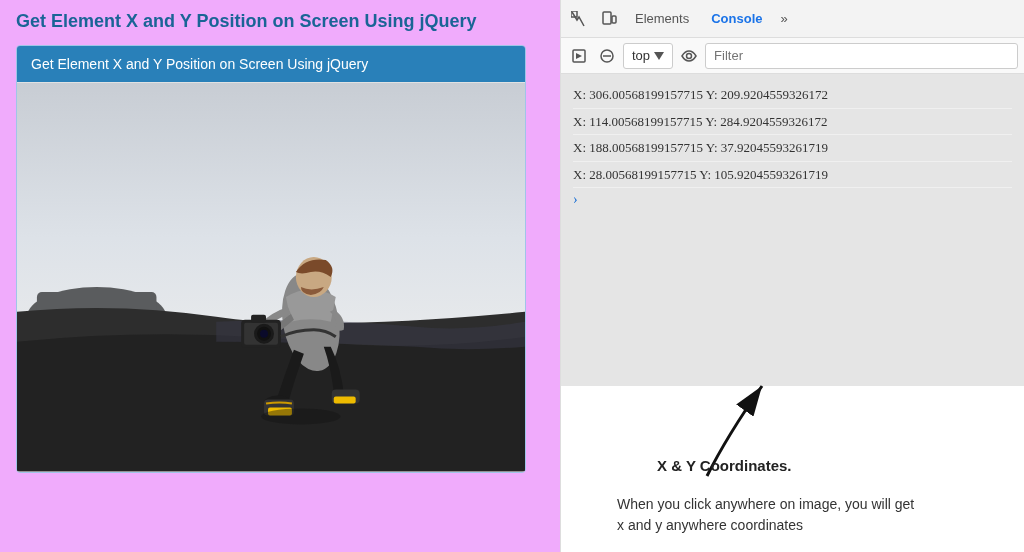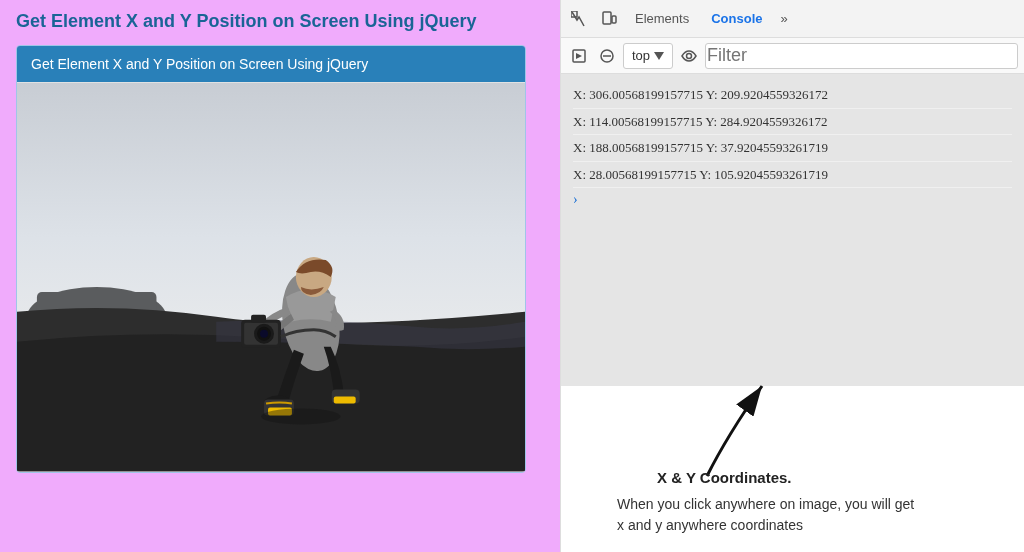--- a/index.html
+++ b/index.html
@@ -150,22 +150,22 @@
       color: #333;
       background: #fff;
       cursor: pointer;
       height: 26px;
     }
 
     #filter-input {
       flex: 1;
       border: 1px solid #ccc;
       border-radius: 3px;
-      padding: 2px 1px;
-      font-size: 18px;
+      padding: 2px 8px;
+      font-size: 13px;
       color: #333;
       height: 26px;
       outline: none;
     }
 
     #console-output {
       flex: 1;
       padding: 8px 12px;
       font-family: Liberation Serif, serif;
       font-size: 13px;
@@ -195,21 +195,21 @@
     #arrow-container {
       position: relative;
       height: 140px;
       width: 100%;
     }
 
     #annotation-text-coords {
       font-size: 15px;
       font-weight: bold;
       color: #222;
-      margin-bottom: 8px;
+      margin-bottom: 20px;
       margin-left: 60px;
     }
 
     #annotation-text-desc {
       font-size: 14px;
       color: #333;
       line-height: 1.5;
       margin-left: 20px;
       max-width: 300px;
     }

